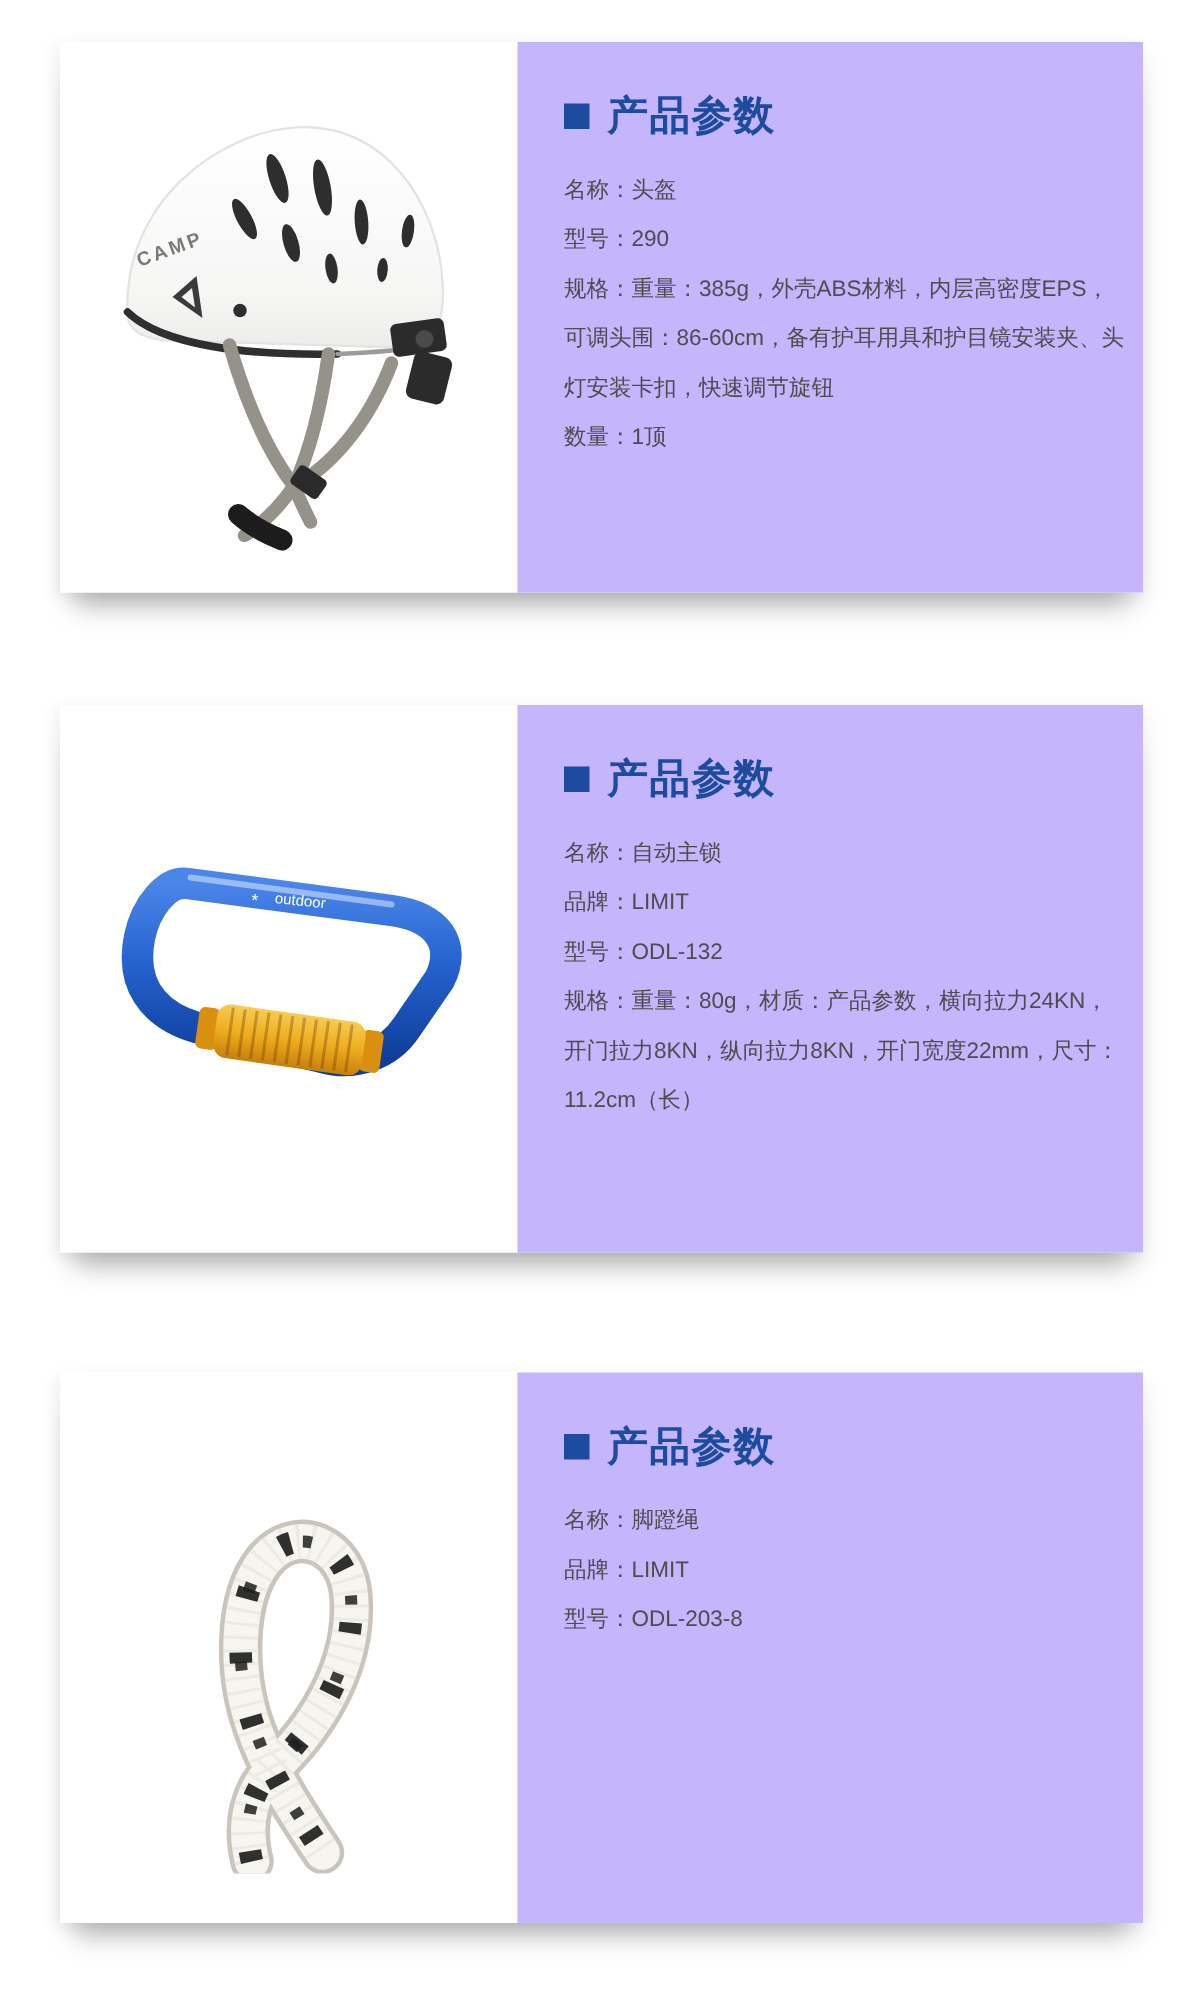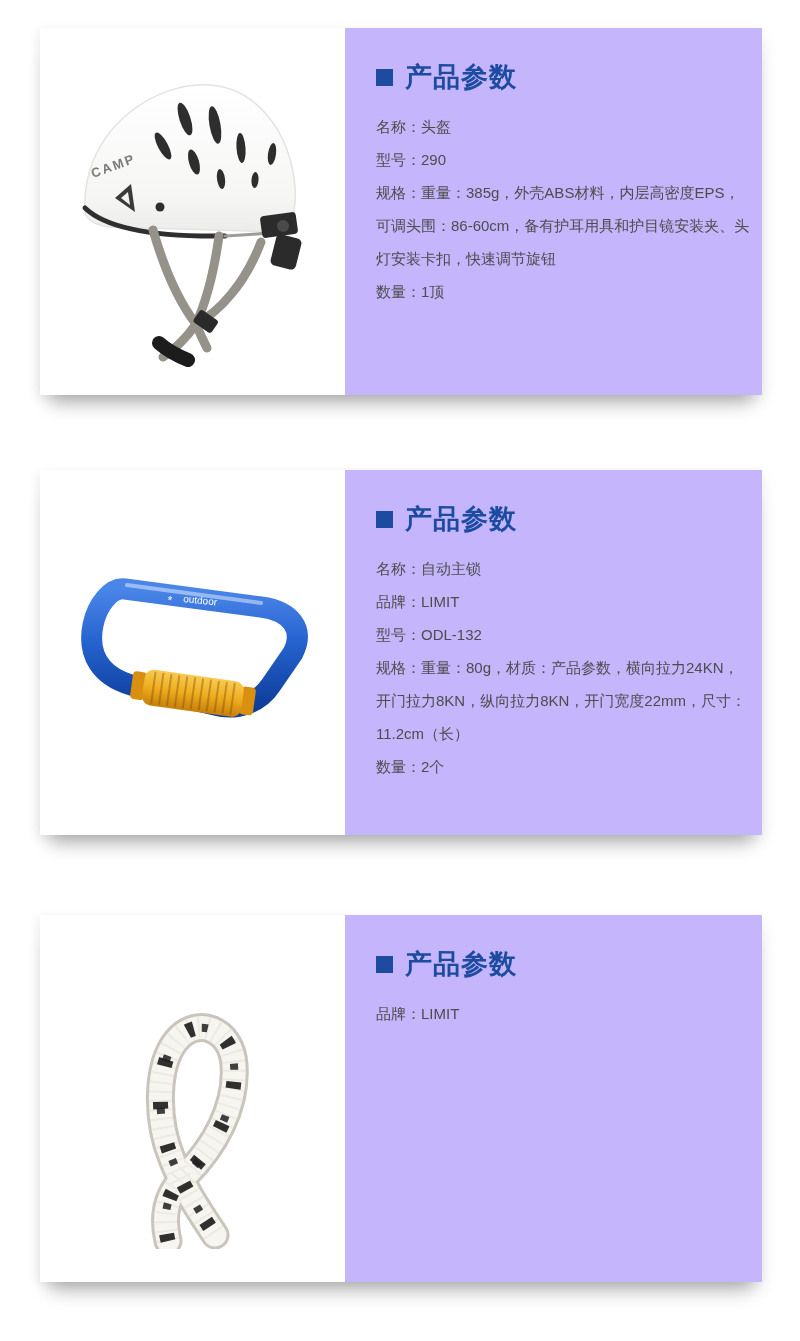--- a/index.html
+++ b/index.html
@@ -152,21 +152,20 @@
   </div>
   <div class="info-pane">
     <div class="sec-header">
       <span class="sq"></span>
       <span class="sec-title">产品参数</span>
     </div>
     <p class="row"><span>名称：</span><span>自动主锁</span></p>
     <p class="row"><span>品牌：</span><span>LIMIT</span></p>
     <p class="row"><span>型号：</span><span>ODL-132</span></p>
     <p class="row"><span>规格：</span><span>重量：80g，材质：产品参数，横向拉力24KN，开门拉力8KN，纵向拉力8KN，开门宽度22mm，尺寸：11.2cm（长）</span></p>
-    <p class="row"><span>数量：</span><span>2个</span></p>
   </div>
 </div>
 
 <div class="card card-3">
   <div class="image-pane">
     <svg width="240" height="300" viewBox="0 0 240 300">
 
       <path d="M95,292 C88,262 96,242 113,226 C141,198 164,158 161,116 C159,80 124,66 103,92 C84,116 82,168 99,210 C109,236 126,262 142,286" fill="none" stroke="#c9c5bd" stroke-width="29" stroke-linecap="round"></path>
 
       <path d="M95,292 C88,262 96,242 113,226 C141,198 164,158 161,116 C159,80 124,66 103,92 C84,116 82,168 99,210 C109,236 126,262 142,286" fill="none" stroke="#f7f5f0" stroke-width="23" stroke-linecap="round"></path>
@@ -175,15 +174,17 @@
 
       <path d="M95,292 C88,262 96,242 113,226 C141,198 164,158 161,116 C159,80 124,66 103,92 C84,116 82,168 99,210 C109,236 126,262 142,286" fill="none" stroke="#1e1e1e" stroke-width="15" stroke-dasharray="7 36" opacity="0.92"></path>
       <path d="M95,292 C88,262 96,242 113,226 C141,198 164,158 161,116 C159,80 124,66 103,92 C84,116 82,168 99,210 C109,236 126,262 142,286" fill="none" stroke="#1e1e1e" stroke-width="8" stroke-dasharray="6 47" stroke-dashoffset="21" opacity="0.85"></path>
     </svg>
   </div>
   <div class="info-pane">
     <div class="sec-header">
       <span class="sq"></span>
       <span class="sec-title">产品参数</span>
     </div>
+    <p class="row"><span>名称：</span><span>脚蹬绳</span></p>
     <p class="row"><span>品牌：</span><span>LIMIT</span></p>
+    <p class="row"><span>型号：</span><span>ODL-203-8</span></p>
   </div>
 </div>
 
 </body></html>

